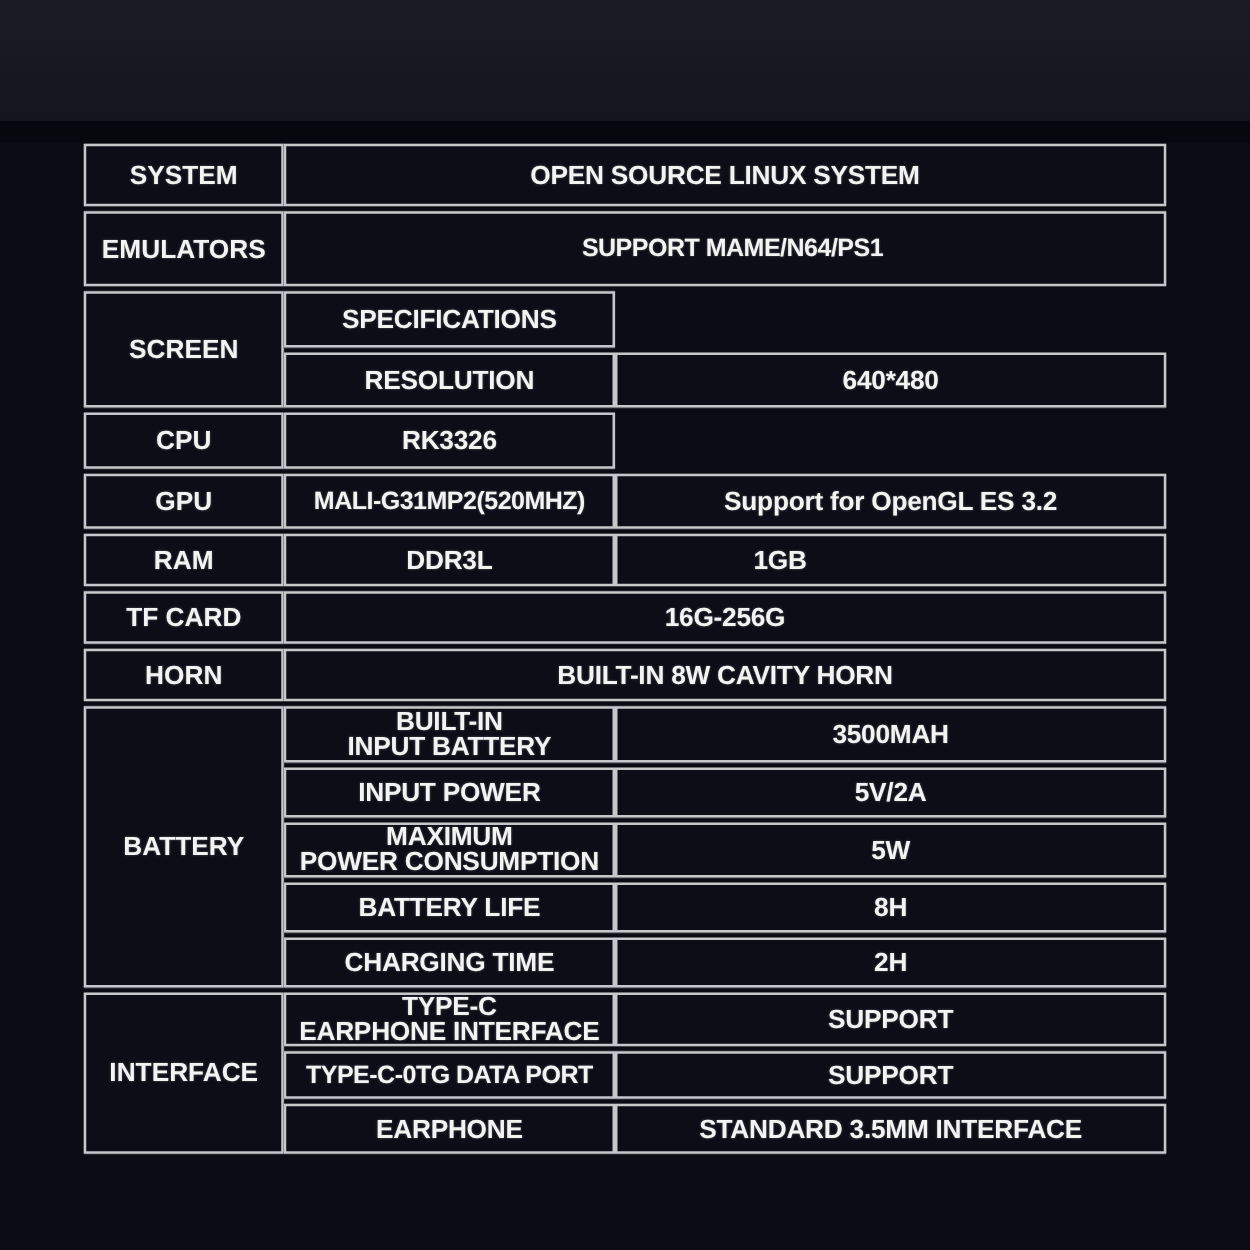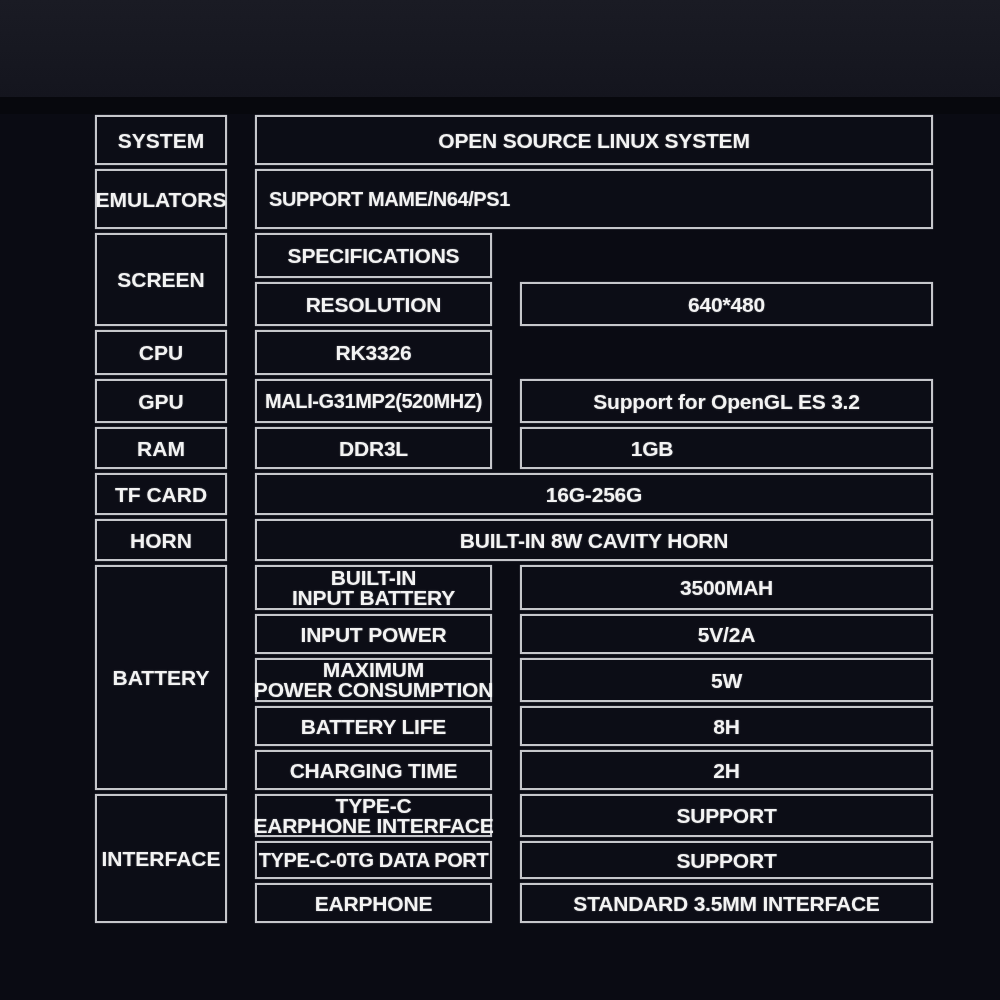--- a/index.html
+++ b/index.html
@@ -25,25 +25,25 @@
   }
   .c{
     border:2px solid #c6c7cb;
     background:#0c0d16;
     box-sizing:border-box;
     display:flex;flex-direction:column;align-items:center;justify-content:center;
     color:#f3f3f3;font-weight:700;font-size:21px;letter-spacing:-0.2px;
     text-shadow:0 0 2px rgba(240,240,240,.35);
     box-shadow:0 0 1px rgba(210,210,215,.6);
     line-height:1.0;text-align:center;
-    overflow:visible;white-space:nowrap;margin-left:28px;
+    overflow:visible;white-space:nowrap;
   }
   .span23{grid-column:2 / span 2;}
   .left-al{align-items:flex-start;padding-left:12px;text-align:left;}
-  .two-line{line-height:0.95;}
+  .two-line{line-height:0.95;align-items:center;}
   .two-line .ln{display:block;}
   .sm{font-size:20px;letter-spacing:-0.4px;}
   .xs{font-size:19px;letter-spacing:-0.3px;}
   .shift-left{align-items:flex-start;}
   .shift-left .solo{display:block;width:260px;text-align:center;}
   .label1{font-size:21px;letter-spacing:0;}
 </style>
 </head>
 <body>
 

